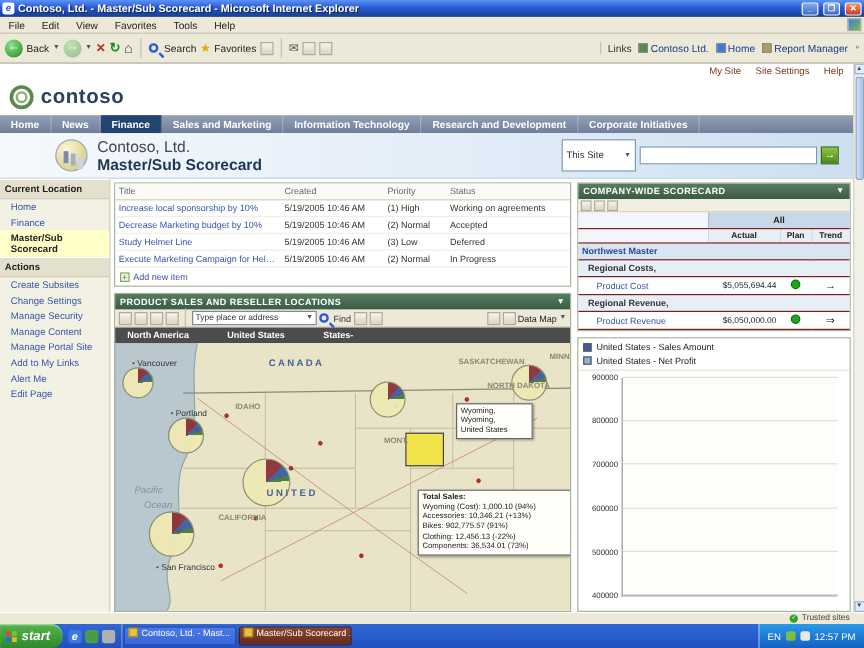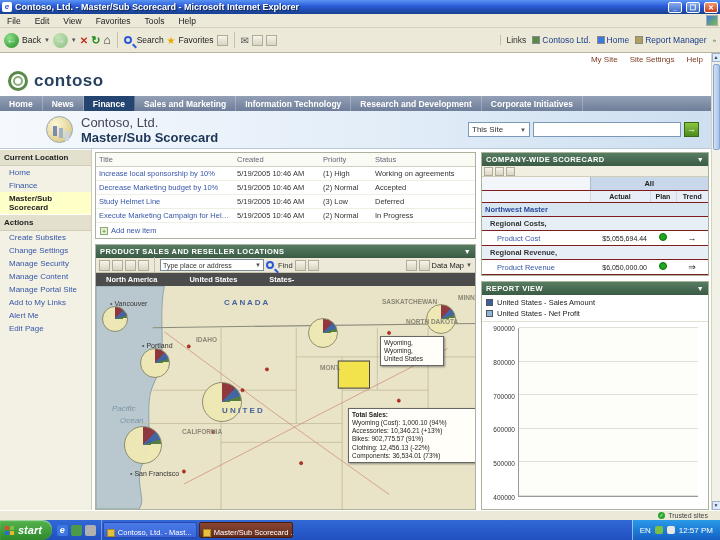--- a/index.html
+++ b/index.html
@@ -49,21 +49,21 @@
   .navtabs{height:15px;background:linear-gradient(#93a0b6,#6f7e99);display:flex;align-items:stretch;font-size:8.5px;color:#fff;font-weight:bold}
   .navtab{padding:0 9px;display:flex;align-items:center;border-right:1px solid rgba(255,255,255,.25)}
   .navtab.active{background:#23456f}
   .pageheader{height:38px;background:linear-gradient(90deg,#f5f9fd 0%,#e2edf8 55%,#cddff0 100%);display:flex;align-items:center;padding:0 8px;gap:8px;border-bottom:1px solid #b8c8da}
   .page-icon{width:27px;height:27px;border-radius:50%;background:radial-gradient(circle at 35% 30%,#fdf6d8,#d4c070);border:1px solid #9aa6b8;margin-left:38px;position:relative}
   .page-icon::after{content:"";position:absolute;left:6px;bottom:6px;width:4px;height:10px;background:#7a8ab0;box-shadow:6px 2px 0 0 #a0b0d0,12px 5px 0 0 #c8d4ec}
   .ph-text .site{font-size:13px;color:#445}
   .ph-text .ptitle{font-size:13px;font-weight:bold;color:#1d3least}
   .ph-text .ptitle{color:#1d3557}
   .search-cluster{margin-left:auto;display:flex;align-items:center;gap:3px;margin-right:4px}
-  .scope-select{width:62px;height:15px;border:1px solid #7a9ab8;background:#fff;font-size:8px;display:flex;align-items:center;justify-content:space-between;padding:0 3px;color:#333}
+  .scope-select{width:62px;height:27px;border:1px solid #7a9ab8;background:#fff;font-size:8px;display:flex;align-items:center;justify-content:space-between;padding:0 3px;color:#333}
   .search-input{width:148px;height:15px;border:1px solid #7a9ab8;background:#fff;font-size:8px;padding:0 2px}
   .go-btn{width:15px;height:15px;background:linear-gradient(#8cc63f,#4a8a1f);border:1px solid #3a6a18;color:#fff;font-size:9px;line-height:13px;text-align:center}
 
   .content{flex:1;display:flex;min-height:0;background:#fff}
   
   .sidebar{width:92px;background:#f2f1e4;border-right:1px solid #cfcdb8;font-size:8px;display:flex;flex-direction:column}
   .side-header{font-weight:bold;color:#222;padding:3px 4px;background:#e3e1cd;border-bottom:1px solid #cfcdb8;border-top:1px solid #fff}
   .side-item{color:#3757a8;padding:2px 4px 2px 9px;cursor:default}
   .side-item.current{background:#ffffc8;color:#222;font-weight:bold}
 
@@ -130,21 +130,21 @@
   .bargroup{display:flex;align-items:flex-end;gap:2px}
   .bar{width:9px}
 
   
   .taskbar{height:20px;background:linear-gradient(#3168d5,#2150c0);display:flex;align-items:stretch;color:#fff}
   .start{background:linear-gradient(#55b44f,#2e8a2a);border-radius:0 9px 9px 0;font-weight:bold;font-style:italic;font-size:11px;display:flex;align-items:center;gap:4px;padding:0 10px 0 5px;box-shadow:inset 0 1px 1px rgba(255,255,255,.5)}
   .flag{display:grid;grid-template-columns:4px 4px;grid-template-rows:4px 4px;gap:1px}
   .flag i{display:block}
   .qlaunch{display:flex;align-items:center;gap:3px;padding:0 5px;border-right:1px solid rgba(255,255,255,.35)}
   .ql-ic{width:11px;height:11px;border-radius:2px;font-size:9px;line-height:11px;text-align:center;font-weight:bold}
-  .task-btn{width:94px;margin:2px 1px;background:linear-gradient(#4a7ae8,#3a66d8);border:1px solid #2a4ab0;border-radius:2px;font-size:7.5px;display:flex;align-items:flex-end;gap:3px;padding:0 3px;overflow:hidden;white-space:nowrap}
+  .task-btn{width:94px;margin:2px 1px;background:linear-gradient(#4a7ae8,#3a66d8);border:1px solid #2a4ab0;border-radius:2px;font-size:7.5px;display:flex;align-items:flex-start;gap:3px;padding:0 3px;overflow:hidden;white-space:nowrap}
   .task-btn.active{background:linear-gradient(#8a4432,#642c1e);border-color:#4a1e12}
   .task-ic{width:8px;height:8px;background:#e8c040;border:1px solid #a88820;flex:0 0 auto}
   .tray{margin-left:auto;background:linear-gradient(#2a9ae8,#1460c4);display:flex;align-items:center;gap:4px;padding:0 7px;border-left:1px solid rgba(255,255,255,.5);font-size:8px}
   .tray-ic{width:8px;height:8px;border-radius:2px}
 </style>
 </head>
 <body>
 
 <div class="screen">
 
@@ -461,24 +461,20 @@
               <td class="lbl">Product Revenue</td>
               <td class="val">$6,050,000.00</td>
               <td class="cell-c"><span class="greendot" style="background: rgb(31, 165, 31);"></span></td>
               <td class="cell-c trend">⇒</td>
             </tr>
           </tbody>
             </table>
         </div>
 
         <div class="panel grow">
-          <div class="panel-header">
-            <span>REPORT VIEW</span>
-            <span class="ph-chev">▼</span>
-          </div>
           <div class="legend">
             <div class="legend-row">
                 <span class="swatch" style="background: rgb(59, 95, 160);"></span>
                 <span>United States - Sales Amount</span>
               </div>
             <div class="legend-row">
                 <span class="swatch" style="background: rgb(143, 180, 217);"></span>
                 <span>United States - Net Profit</span>
               </div>
           </div>

